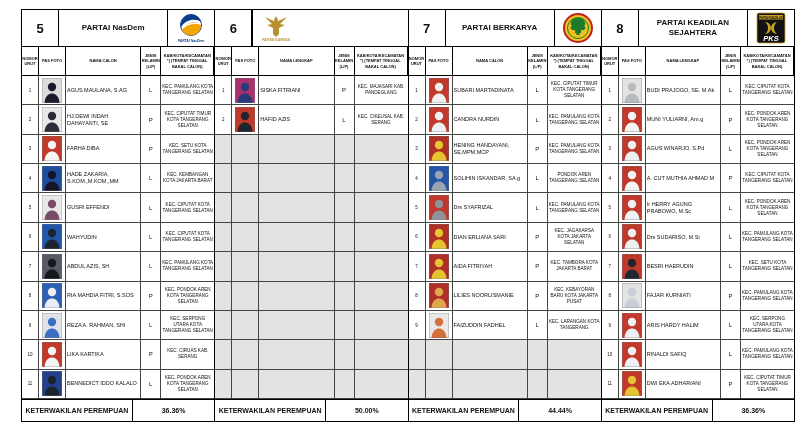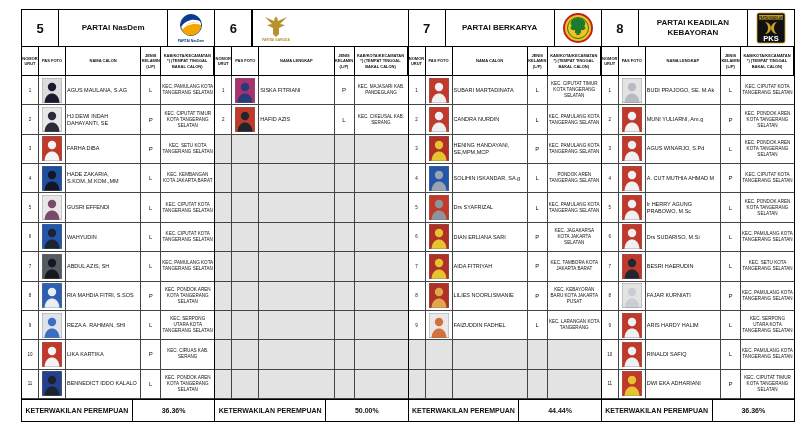--- a/index.html
+++ b/index.html
@@ -6,21 +6,21 @@
     font-family:"Liberation Sans",sans-serif;color:#111;}
   .sheet{position:absolute;left:21px;top:9px;width:774px;height:413px;display:flex;}
   .panel{flex:1;display:flex;flex-direction:column;border:1.5px solid #000;margin-left:-1px;background:#fff;}
   .panel:first-child{margin-left:0;}
   
   .p-head{display:flex;height:36px;border-bottom:1px solid #000;}
   .p-num{width:36px;border-right:1px solid #000;display:flex;align-items:center;justify-content:center;
     font-size:13px;font-weight:bold;}
   .p-name{flex:1;display:flex;align-items:center;justify-content:center;text-align:center;
     font-size:8px;font-weight:bold;padding:0 2px;line-height:1.25;}
-  .p-logo{width:46px;border-left:1px solid #000;display:flex;align-items:center;justify-content:center;}
+  .p-logo{width:46px;border-left:1px solid #000;display:flex;align-items:center;justify-content:center;font-style:italic;}
   
   .grid-row{display:grid;grid-template-columns:17px 27px 1fr 20px 53px;}
   .c{border-right:1px solid #444;border-bottom:1px solid #444;display:flex;align-items:center;
     justify-content:center;text-align:center;overflow:hidden;}
   .c:last-child{border-right:none;}
   .colhead{height:29px;}
   .colhead .c{font-size:4px;font-weight:bold;line-height:1.3;padding:1px;border-bottom:1px solid #000;border-right:1px solid #000;}
   .rows{flex:1;display:flex;flex-direction:column;}
   .row{flex:1;}
   .row .c{padding:1px;}
@@ -505,21 +505,21 @@
       </div>
     <div class="p-foot">
       <div class="f-label">KETERWAKILAN PEREMPUAN</div>
       <div class="f-value">44.44%</div>
     </div>
   </div>
 
   <div class="panel">
     <div class="p-head">
       <div class="p-num">8</div>
-      <div class="p-name">PARTAI KEADILAN KEBAYORAN</div>
+      <div class="p-name">PARTAI KEADILAN SEJAHTERA</div>
       <div class="p-logo">
           <svg class="logo-svg" width="30" height="32" viewBox="0 0 30 32">
     <rect x="1" y="1" width="28" height="30" rx="2" fill="#111111" stroke="#c9a227" stroke-width="0.8"></rect>
     <rect x="3" y="3" width="24" height="4.5" fill="#c9a227"></rect>
     <text x="15" y="6.6" text-anchor="middle" font-size="2.6" font-weight="bold" fill="#111" font-family="Liberation Sans,sans-serif">PARTAI KEADILAN</text>
     <path d="M9 10 A6 6 0 0 1 15 16 A6 6 0 0 1 9 22 A7.5 7.5 0 0 0 9 10 Z" fill="#c9a227"></path>
     <path d="M21 10 A6 6 0 0 0 15 16 A6 6 0 0 0 21 22 A7.5 7.5 0 0 1 21 10 Z" fill="#c9a227"></path>
     <text x="15" y="29" text-anchor="middle" font-size="7.5" font-weight="bold" fill="#fff" font-family="Liberation Sans,sans-serif">PKS</text>
   </svg>
         </div>

